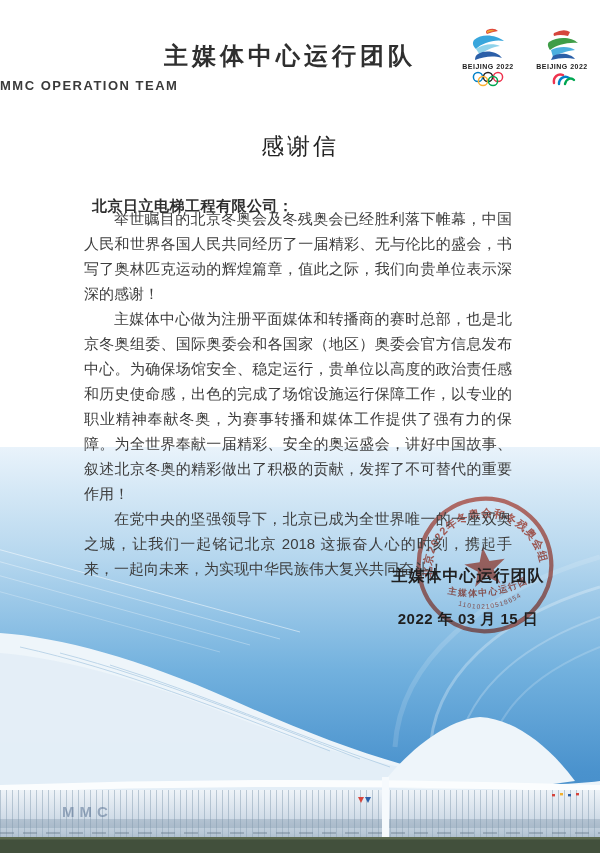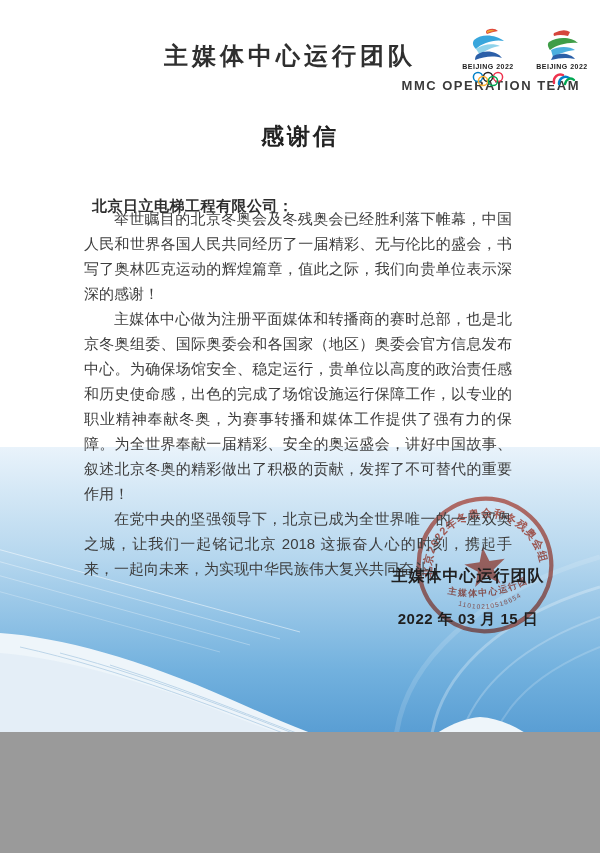--- a/index.html
+++ b/index.html
@@ -1,39 +1,39 @@
 <!DOCTYPE html>
 <html><head>
 <meta charset="utf-8">
 <style>
   html,body{margin:0;padding:0;background:#9a9a9a;}
   .page{
-    position:relative;width:600px;height:732px;margin:0 auto;
+    position:relative;width:600px;height:853px;margin:0 auto;
     background:#ffffff;overflow:hidden;
     font-family:"Liberation Sans","DejaVu Sans",sans-serif;
     color:#333;
   }
   
   .hdr-cn{
     position:absolute;top:40px;left:0;width:580px;text-align:center;
     font-size:24px;font-weight:bold;letter-spacing:4px;color:#2f2f2f;
   }
   .hdr-en{
-    position:absolute;top:78px;left:0;width:580px;text-align:right;
+    position:absolute;top:78px;left:0;width:580px;text-align:left;
     font-size:13px;font-weight:bold;letter-spacing:1.5px;color:#3a3a3a;
   }
   .logos{position:absolute;top:28px;right:6px;display:flex;gap:10px;}
   .logo{width:64px;display:flex;flex-direction:column;align-items:center;}
   .logo .mark{width:44px;height:34px;}
   .logo .wordmark{font-size:7px;font-weight:bold;letter-spacing:.5px;color:#1d1d1d;margin-top:1px;}
   .logo .symbols{width:44px;height:16px;margin-top:1px;}
   
   .letter-title{
-    position:absolute;top:121px;left:0;width:600px;text-align:center;
-    font-size:23px;font-weight:bold;letter-spacing:3px;color:#222;
+    position:absolute;top:131px;left:0;width:600px;text-align:center;
+    font-size:23px;font-weight:normal;letter-spacing:3px;color:#222;
   }
   .addressee{
     position:absolute;top:177px;left:92px;
     font-size:15px;font-weight:bold;color:#2e2e2e;letter-spacing:.5px;margin-top:20px;
   }
   .body-text{
     position:absolute;top:206px;left:84px;width:428px;
     font-size:15px;line-height:25px;color:#3d3d3d;text-align:justify;
     z-index:4;
   }

